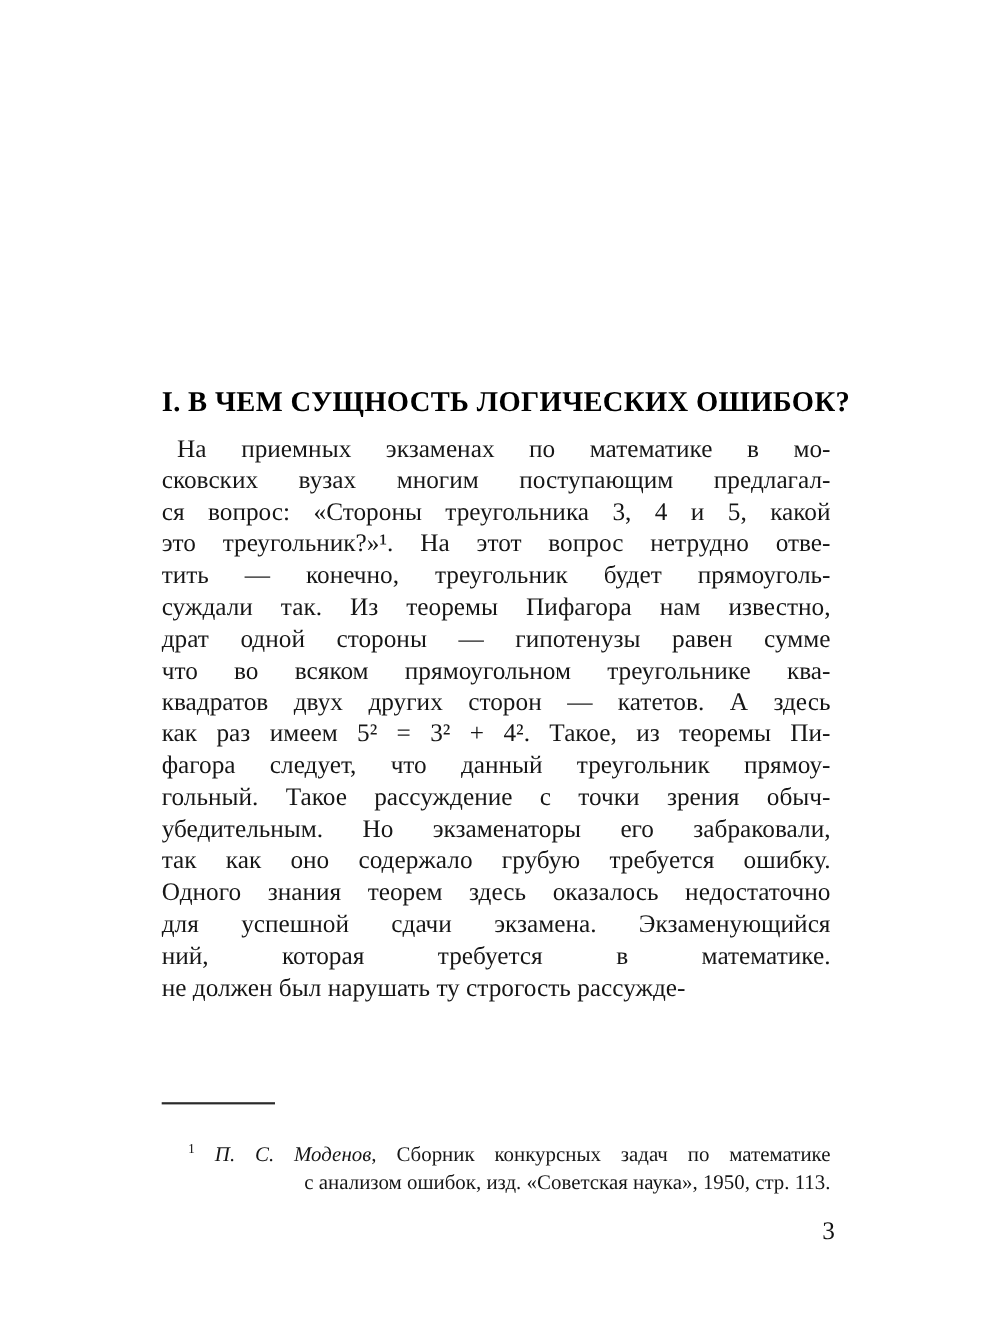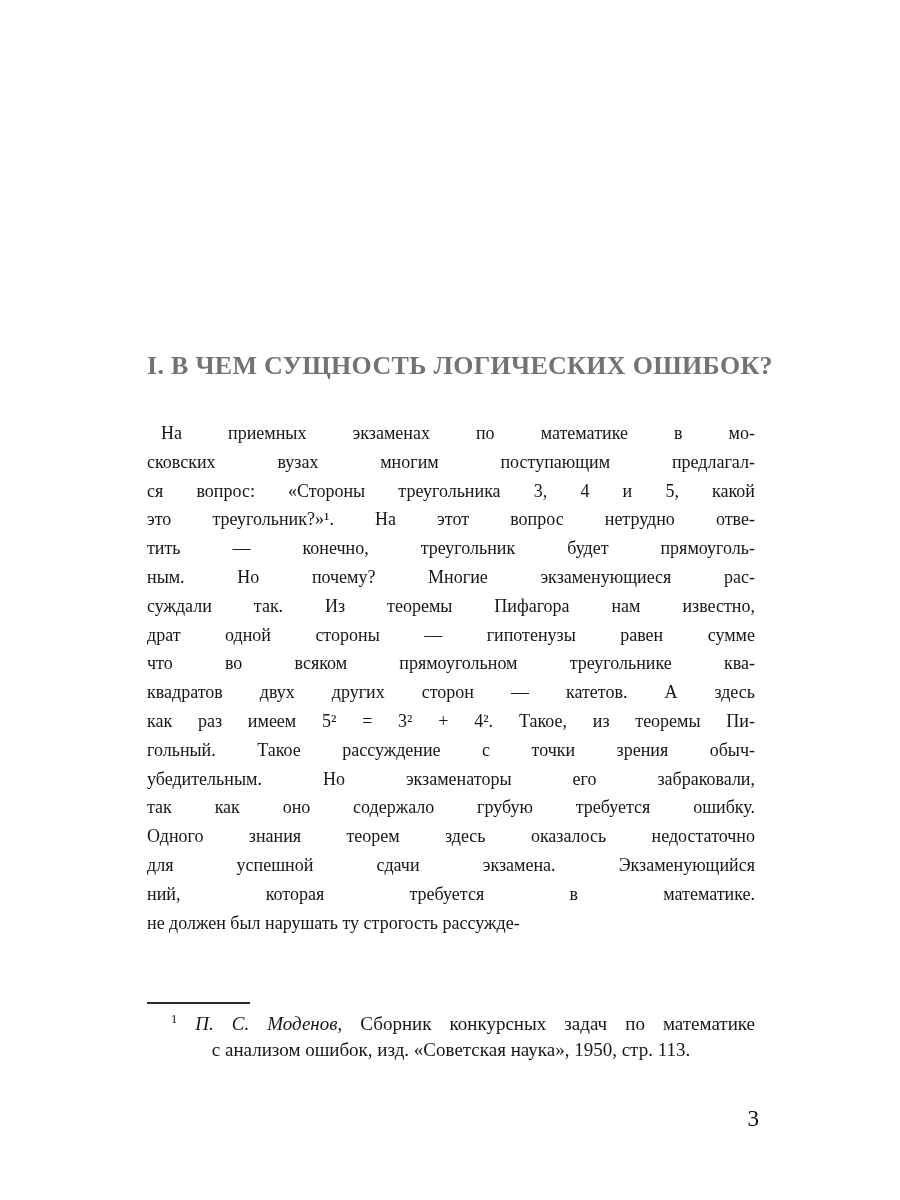--- a/index.html
+++ b/index.html
@@ -19,28 +19,28 @@
   .chapter-heading {
     position: absolute;
     top: 351px;
     left: 147px;
     width: 608px;
     text-align: left;
     font-size: 26px;
     font-weight: bold;
     letter-spacing: 0.3px;
     white-space: nowrap;
-    color: #737373;
+    color: #000000;
   }
   .body-paragraph {
     position: absolute;
-    top: 419px;
+    top: 394px;
     left: 147px;
     width: 608px;
-    font-size: 18px;
+    font-size: 23px;
   }
   .body-line {
     line-height: 28.8px;
     text-align: justify;
     text-align-last: justify;
     white-space: normal;
   }
   .body-line:first-child {
     text-indent: 14px;
   }
@@ -60,23 +60,24 @@
     top: 1011px;
     left: 147px;
     width: 608px;
     font-size: 19px;
     line-height: 25.5px;
   }
   .fn-line1 {
     text-align: justify;
     text-align-last: justify;
     text-indent: 24px;
+    margin-top: 26px;
   }
   .fn-line2 {
-    text-align: center;
+    text-align: right;
   }
   .fn-marker {
     font-size: 12.5px;
     vertical-align: 7px;
     line-height: 0;
   }
   .fn-author {
     font-style: italic;
   }
   .page-number {
@@ -95,26 +96,26 @@
 <div class="page">
 
   <div class="chapter-heading">I. В ЧЕМ СУЩНОСТЬ ЛОГИЧЕСКИХ ОШИБОК?</div>
 
   <div class="body-paragraph">
       <div class="body-line">На приемных экзаменах по математике в мо-</div>
       <div class="body-line">сковских вузах многим поступающим предлагал-</div>
       <div class="body-line">ся вопрос: «Стороны треугольника 3, 4 и 5, какой</div>
       <div class="body-line">это треугольник?»¹. На этот вопрос нетрудно отве-</div>
       <div class="body-line">тить — конечно, треугольник будет прямоуголь-</div>
-      <div class="body-line">ным. Но почему? Многие экзаменующиеся рас-</div>
       <div class="body-line">суждали так. Из теоремы Пифагора нам известно,</div>
       <div class="body-line">драт одной стороны — гипотенузы равен сумме</div>
       <div class="body-line">что во всяком прямоугольном треугольнике ква-</div>
       <div class="body-line">квадратов двух других сторон — катетов. А здесь</div>
       <div class="body-line">как раз имеем 5² = 3² + 4². Такое, из теоремы Пи-</div>
+      <div class="body-line">фагора следует, что данный треугольник прямоу-</div>
       <div class="body-line">гольный. Такое рассуждение с точки зрения обыч-</div>
       <div class="body-line">убедительным. Но экзаменаторы его забраковали,</div>
       <div class="body-line">так как оно содержало грубую требуется ошибку.</div>
       <div class="body-line">Одного знания теорем здесь оказалось недостаточно</div>
       <div class="body-line">для успешной сдачи экзамена. Экзаменующийся</div>
       <div class="body-line">ний, которая требуется в математике.</div>
       <div class="body-line">не должен был нарушать ту строгость рассужде-</div>
     </div>
 
   <div class="footnote-rule"></div>

